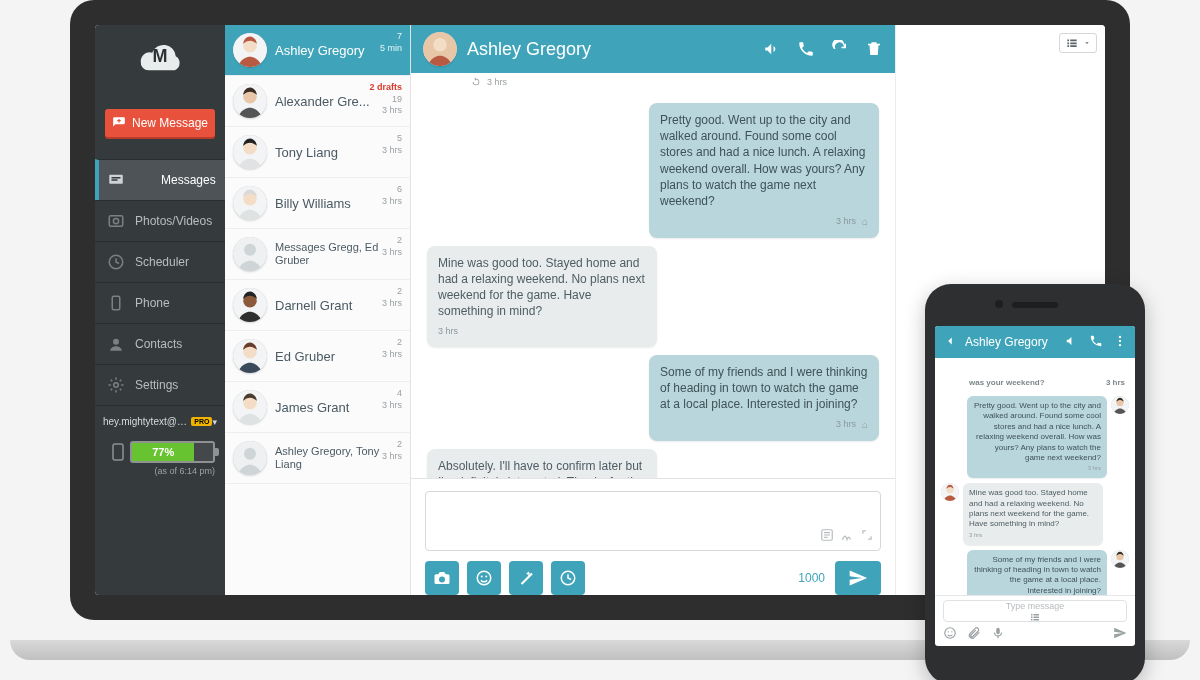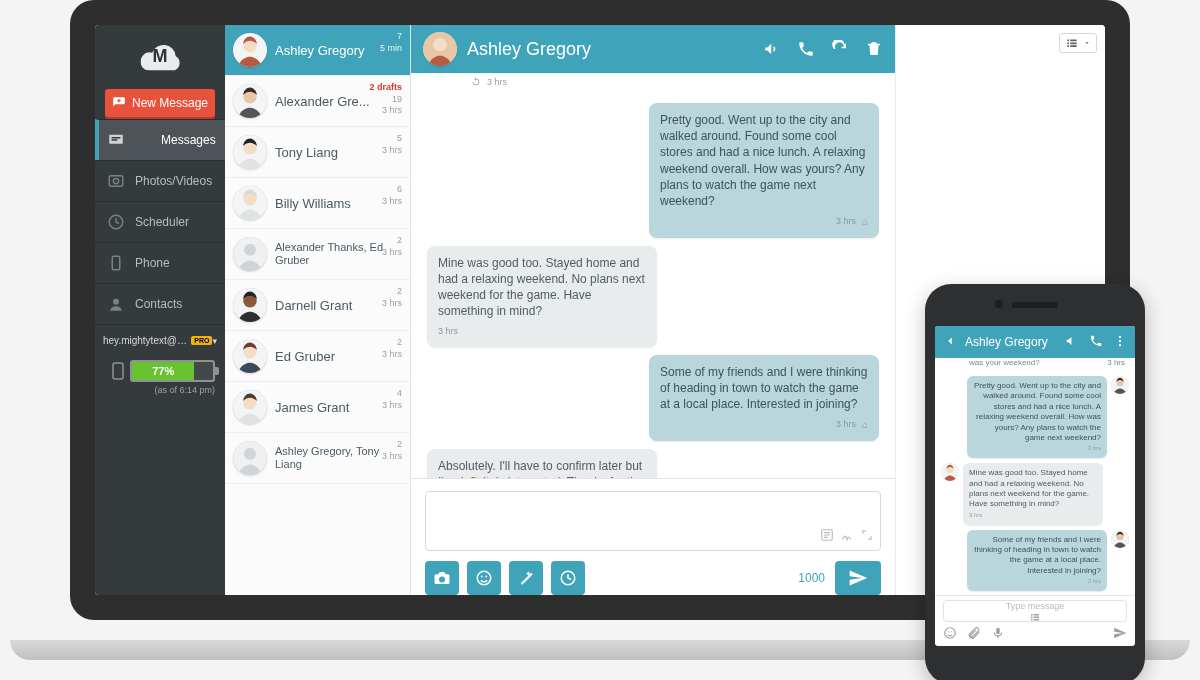--- a/index.html
+++ b/index.html
@@ -15,21 +15,21 @@
                  background:linear-gradient(#d9d9da,#c0c0c1); border-radius:0 0 40px 40px; }
 
   
   .sidebar { width:130px; background:#353a3d; color:#cfd3d5; display:flex; flex-direction:column;
              font-size:12px; flex:none; }
   .logo-wrap { padding:14px 0 10px 0; text-align:center; }
   .cloud { width:56px; height:38px; margin:0 auto; position:relative; }
   .cloud svg { width:56px; height:38px; }
   .cloud .M { position:absolute; left:0; top:7px; width:56px; text-align:center; font-weight:800;
               font-size:18px; color:#2d3134; }
-  .btn-new { margin:2px 10px; background:#e8513b; color:#fff; padding:7px 6px; border-radius:3px;
+  .btn-new { margin:22px 10px; background:#e8513b; color:#fff; padding:7px 6px; border-radius:3px;
              cursor:pointer; display:flex; align-items:center; justify-content:center; gap:6px;
              font-size:12px; font-weight:500; box-shadow:0 2px 0 #b93c2a; }
   .side-item { display:flex; align-items:center; gap:10px; padding:11px 12px; cursor:pointer;
                border-top:1px solid #2a2e30; color:#b8bdbf; }
   .side-item:last-of-type { border-bottom:1px solid #2a2e30; }
   .side-item.active { background:#4e5357; color:#fff; border-left:4px solid #3fa4ba; padding-left:8px;gap:36px;}
   .side-icon { width:18px; height:18px; display:inline-flex; align-items:center; justify-content:center;}
   .side-icon svg { width:18px; height:18px; fill:#7b8083; }
   .side-item.active .side-icon svg { fill:#cfd3d5; }
   .account { margin-top:4px; padding:6px 8px; font-size:10px; color:#d7dadb; display:flex;
@@ -123,21 +123,21 @@
                    width:46px; height:6px; background:#1d1e1f; border-radius:4px;}
   .phone-cam { position:absolute; top:16px; left:calc(50% - 40px); width:8px; height:8px;
                border-radius:50%; background:#1d1e1f;}
   .phone-screen { width:100%; height:100%; background:#fff; border-radius:3px; overflow:hidden;
                   display:flex; flex-direction:column; font-size:9px;}
   .p-head { background:#3fa4ba; color:#fff; height:32px; display:flex; align-items:center;
             padding:0 8px; gap:8px; flex:none;}
   .p-head svg { width:14px; height:14px; fill:#fff;}
   .p-head .ptitle { flex:1; font-size:12px;}
   .p-head .pic { display:flex; gap:10px; }
-  .p-oldmsg { color:#7d878b; font-size:8px; padding:0 10px 4px 34px;}
+  .p-oldmsg { color:#7d878b; font-size:8px; padding:20px 10px 4px 34px;font-weight:bold;}
   .p-body { flex:1; overflow:hidden; padding:0 6px;}
   .p-row { display:flex; align-items:flex-start; gap:4px; margin:5px 0;}
   .p-row.right { flex-direction:row-reverse; }
   .p-av { width:18px; height:18px; border-radius:50%; background:#d6dadb; flex:none;
           display:flex; align-items:center; justify-content:center; overflow:hidden;}
   .p-av svg{width:100%;height:100%;}
   .p-bub { max-width:140px; padding:5px 6px; border-radius:6px; font-size:8px; line-height:1.3;
            box-shadow:0 1px 1px rgba(0,0,0,.07);}
   .p-bub.left { background:#e8eced; color:#4e5d64;}
   .p-bub.right{ background:#b9d6dc; color:#3e5258; text-align:right;}
@@ -213,20 +213,29 @@
             </div>
             <div class="side-item">
               <span class="side-icon">
                 <svg viewBox="0 0 24 24">
                   <circle cx="12" cy="9" r="4"></circle>
                   <path d="M4 21c1-5 6-6 8-6s7 1 8 6z"></path>
                 </svg>
               </span>
               <span>Contacts</span>
             </div>
+            <div class="side-item">
+              <span class="side-icon">
+                <svg viewBox="0 0 24 24">
+                  <circle cx="12" cy="12" r="3" fill="none" stroke="#7b8083" stroke-width="2"></circle>
+                  <path d="M12 2v3M12 19v3M2 12h3M19 12h3M5 5l2 2M17 17l2 2M19 5l-2 2M5 19l2-2" stroke="#7b8083" stroke-width="2"></path>
+                </svg>
+              </span>
+              <span>Settings</span>
+            </div>
           </div>
 
         <div class="account">
           <span style="display:flex;align-items:center;min-width:0;">
             <span style="overflow:hidden;text-overflow:ellipsis;white-space:nowrap;">hey.mightytext@gmail...</span>
             <span class="pro">PRO</span>
           </span>
           <span class="caret">▾</span>
         </div>
 
@@ -304,21 +313,21 @@
           </div>
           <div class="conv">
             <div class="avatar">
               <svg viewBox="0 0 40 40">
                 <circle cx="20" cy="20" r="20" fill="#eef0f1"></circle>
                 <circle cx="20" cy="15" r="7" fill="#cfd5d7"></circle>
                 <path d="M6 40c2-9 10-12 14-12s12 3 14 12z" fill="#cfd5d7"></path>
               </svg>
             </div>
             <div class="conv-main">
-              <div class="conv-name small">Alexander Thanks, Ed Gruber</div>
+              <div class="conv-name small">Messages Gregg, Ed Gruber</div>
             </div>
             <div class="conv-meta"><span>2</span><br><span>3 hrs</span></div>
           </div>
           <div class="conv">
             <div class="avatar">
               <svg viewBox="0 0 40 40">
                 <circle cx="20" cy="20" r="20" fill="#f3f4f5"></circle>
                 <path d="M6 40c2-9 10-12 14-12s12 3 14 12z" fill="#2f2f2f"></path>
                 <circle cx="20" cy="15" r="8" fill="#8a5a3b"></circle>
                 <path d="M12 13c0-5 4-9 8-9s8 4 8 9c0 0-3-4-8-4s-8 4-8 4z" fill="#222"></path>

